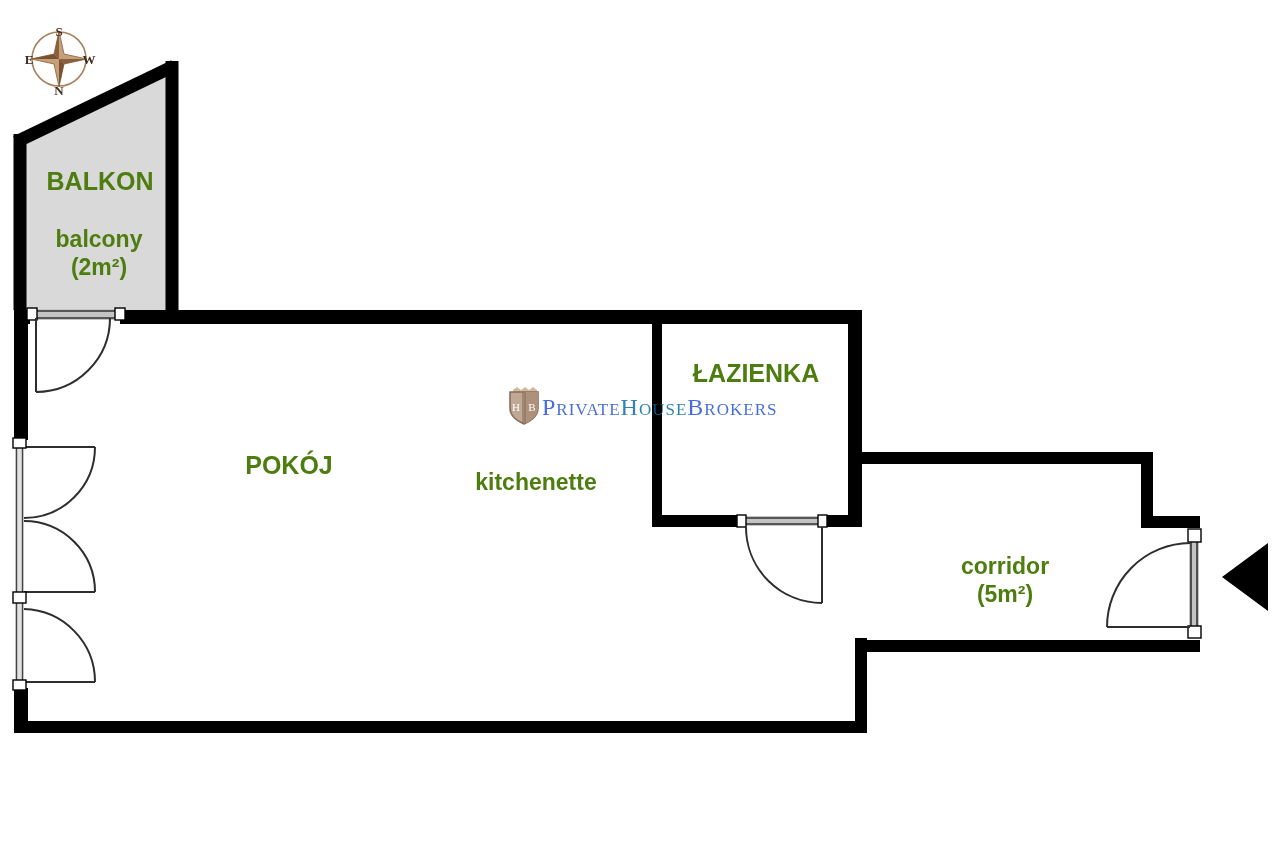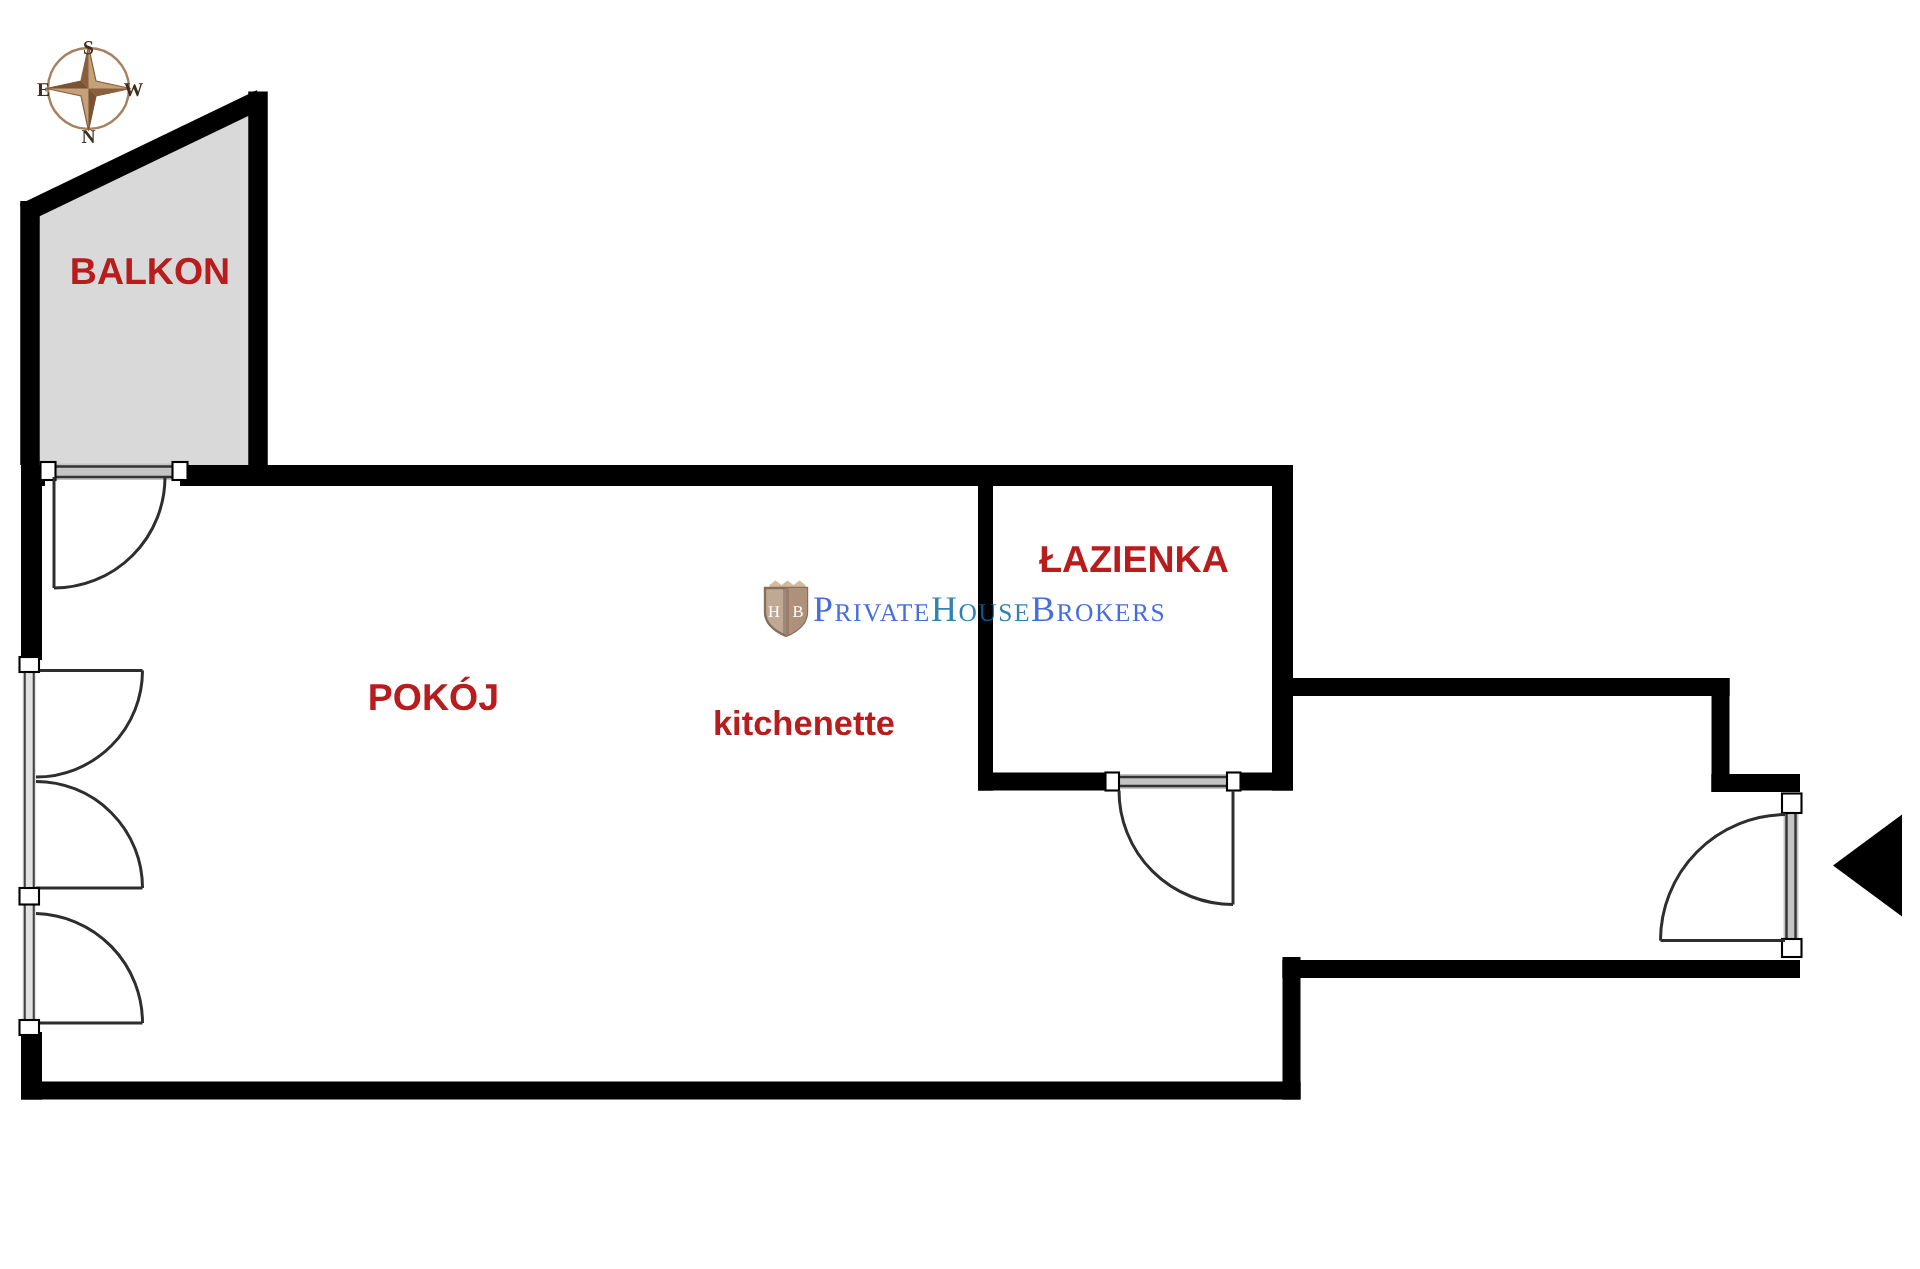--- a/index.html
+++ b/index.html
@@ -1,21 +1,21 @@
 <!DOCTYPE html>
 <html><head>
 <meta charset="utf-8">
 <title>Floor Plan</title>
 <style>
   html,body{margin:0;padding:0;background:#ffffff;}
   #stage{position:relative;width:1280px;height:846px;background:#ffffff;overflow:hidden;
          font-family:"Liberation Sans", sans-serif;}
   #plan-svg{position:absolute;left:0;top:0;}
   .room-label{position:absolute;transform:translate(-50%,-50%);text-align:center;
-              color:#b91c1c;font-weight:bold;white-space:nowrap;z-index:5;}
+              color:#4d7c0f;font-weight:bold;white-space:nowrap;z-index:5;}
   .pl{font-size:25px;letter-spacing:0px;line-height:28px;}
   .en{font-size:23px;line-height:28px;}
   #watermark{position:absolute;left:506px;top:386px;z-index:8;display:flex;align-items:center;
              opacity:0.82;pointer-events:none;}
   #watermark .wm-text{font-family:"Liberation Serif", serif;font-variant:small-caps;
                       font-size:24px;letter-spacing:1px;line-height:34px;}
   .wm-gray{color:#1d4ed8;}
   .wm-brown{color:#0369a1;}
 </style>
 </head>
@@ -128,27 +128,35 @@
       <g font-family="Liberation Serif, serif" font-size="13" font-weight="bold" fill="#3f2d1d" text-anchor="middle">
         <text x="59" y="36">S</text>
         <text x="59" y="95">N</text>
         <text x="29" y="64">E</text>
         <text x="89" y="64">W</text>
       </g>
     </g>
   </svg>
 
   <div class="room-label pl" style="left:100px;top:181px;">BALKON</div>
+  <div class="room-label en" style="left:99px;top:253px;">
+    <div>balcony</div>
+    <div>(2m²)</div>
+  </div>
 
   <div class="room-label pl" style="left:289px;top:465px;">POKÓJ</div>
 
   <div class="room-label en" style="left:536px;top:482px;">kitchenette</div>
 
   <div class="room-label pl" style="left:756px;top:373px;">ŁAZIENKA</div>
 
+  <div class="room-label en" style="left:1005px;top:580px;">
+    <div>corridor</div>
+    <div>(5m²)</div>
+  </div>
 
   <div id="watermark">
     <svg width="36" height="42" viewBox="0 0 36 42">
       <path d="M6,3 l4,-3 4,3 4,-3 4,3 4,-3 4,3 v2 h-24 z" fill="#c9ab8a" transform="translate(1,1)"></path>
       <path d="M4,6 h28 v16 q0,10 -14,16 q-14,-6 -14,-16 z" fill="#b2977e" stroke="#6e4f3a" stroke-width="1.6"></path>
       <path d="M18,6 h14 v16 q0,10 -14,16 z" fill="#9c7a5f"></path>
       <rect x="16" y="6" width="4" height="32" fill="#6e4f3a" opacity="0.55"></rect>
       <text x="10" y="25" font-family="Liberation Serif, serif" font-size="11" fill="#ffffff" text-anchor="middle">H</text>
       <text x="26" y="25" font-family="Liberation Serif, serif" font-size="11" fill="#ffffff" text-anchor="middle">B</text>
     </svg>

